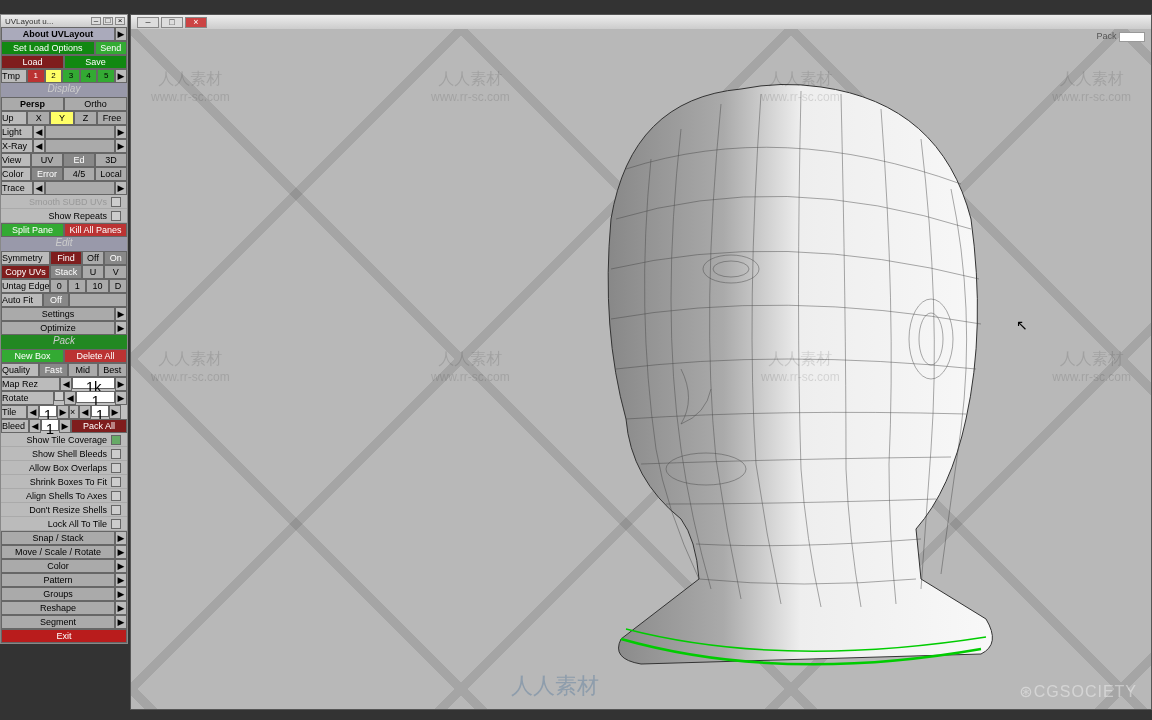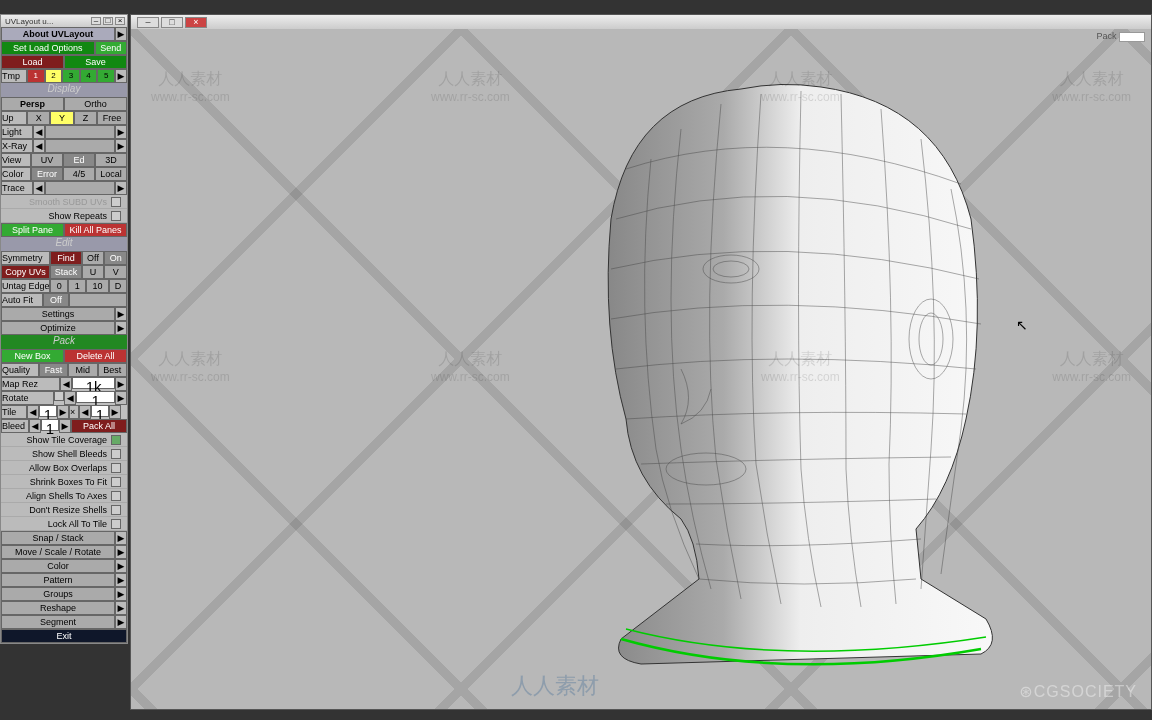--- a/index.html
+++ b/index.html
@@ -19,21 +19,21 @@
 .pack-widget { position: absolute; top: 2px; right: 6px; font-size: 9px; color: #555; }
 .pack-widget input { width: 26px; height: 10px; font-size: 8px; border: 1px solid #999; }
 
 .row { display: flex; width: 100%; }
 .btn { border: 1px solid #666; background: #bbb; font-size: 9px; text-align: center; height: 14px; line-height: 12px; color: #000; cursor: pointer; white-space: nowrap; overflow: hidden; }
 .btn.about { flex: 1; background: #aab; font-weight: bold; }
 .btn.arrow { width: 12px; }
 .btn.green { background: #3a3; color: #fff; }
 .btn.darkgreen { background: #181; color: #fff; }
 .btn.red { background: #b33; color: #fff; }
-.btn.brightred { background: #0f172a; color: #fff; }
+.btn.brightred { background: #b91c1c; color: #fff; }
 .btn.blue { background: #7f1d1d; color: #fff; }
 .btn.gray { background: #aaa; }
 .btn.dark { background: #888; color: #fff; text-align: center; }
 .btn.sel { background: #ff6; }
 .lbl { font-size: 9px; background: #bbb; border: 1px solid #666; height: 14px; line-height: 12px; text-align: left; color: #000; white-space: nowrap; overflow: hidden; }
 .input-box { width: 18px; height: 12px; border: 1px solid #666; background: #fff; font-size: 15px; text-align: center; }
 .chk { width: 10px; height: 10px; border: 1px solid #666; background: #ccc; display: inline-block; }
 .header-row { background: #668; font-size: 10px; text-align: center; height: 14px; line-height: 12px; color: #ccc; font-style: italic; }
 .header-row.lt { background: #99a; }
 .opt-row { display: flex; align-items: center; height: 14px; font-size: 9px; justify-content: flex-end; padding-right: 6px; gap: 4px; color: #000; background: #bbb; border-bottom: 1px solid #aaa; }

